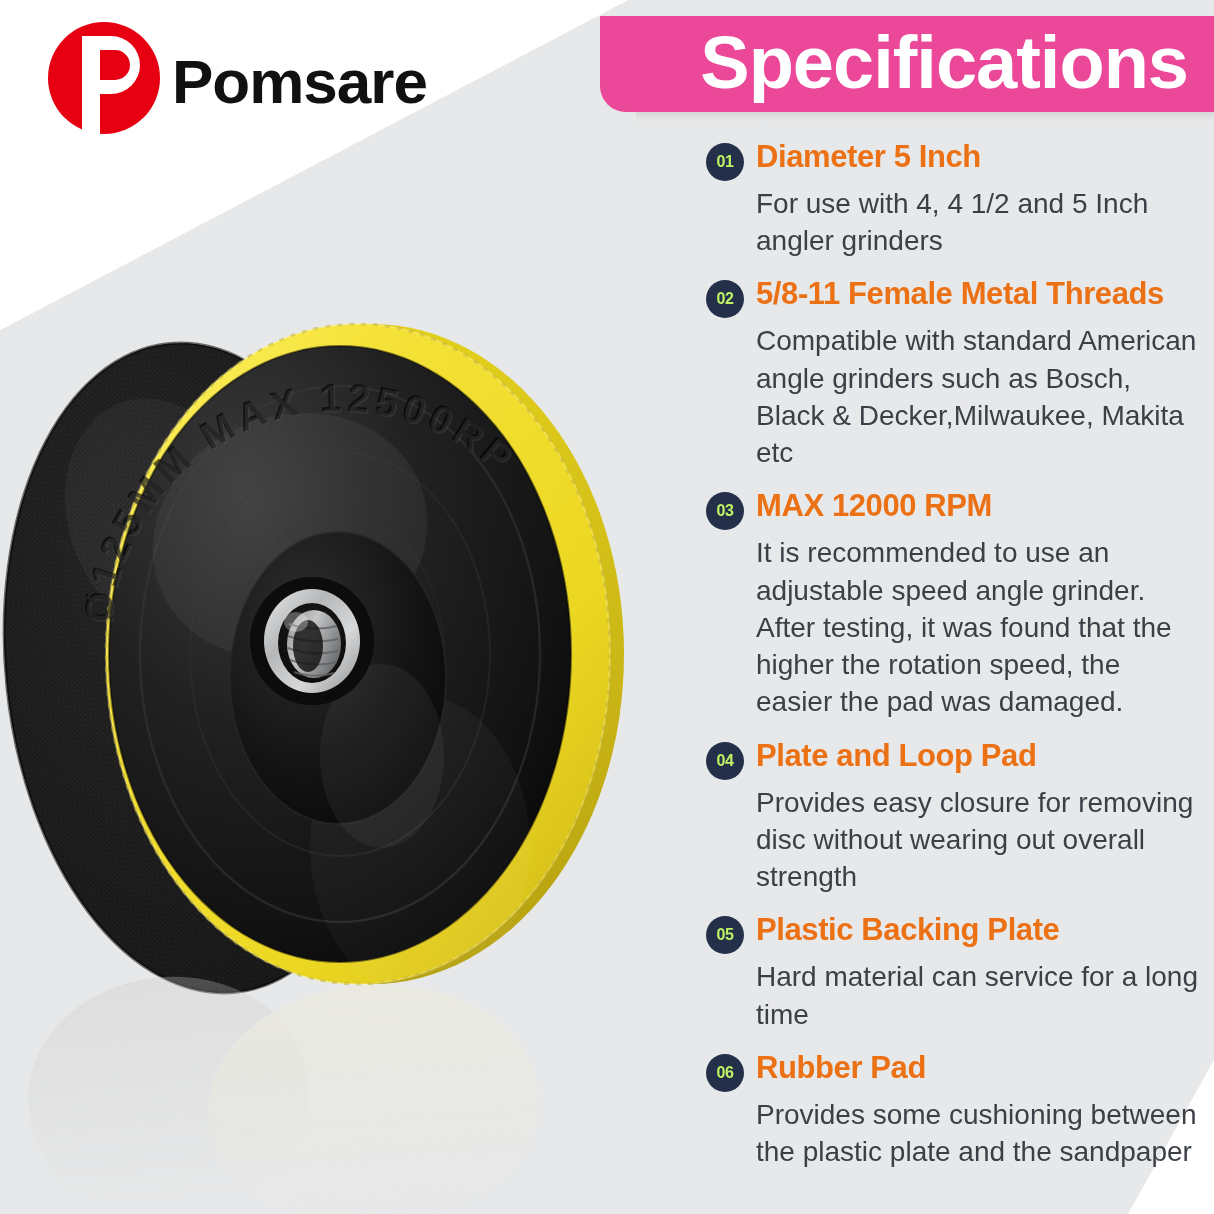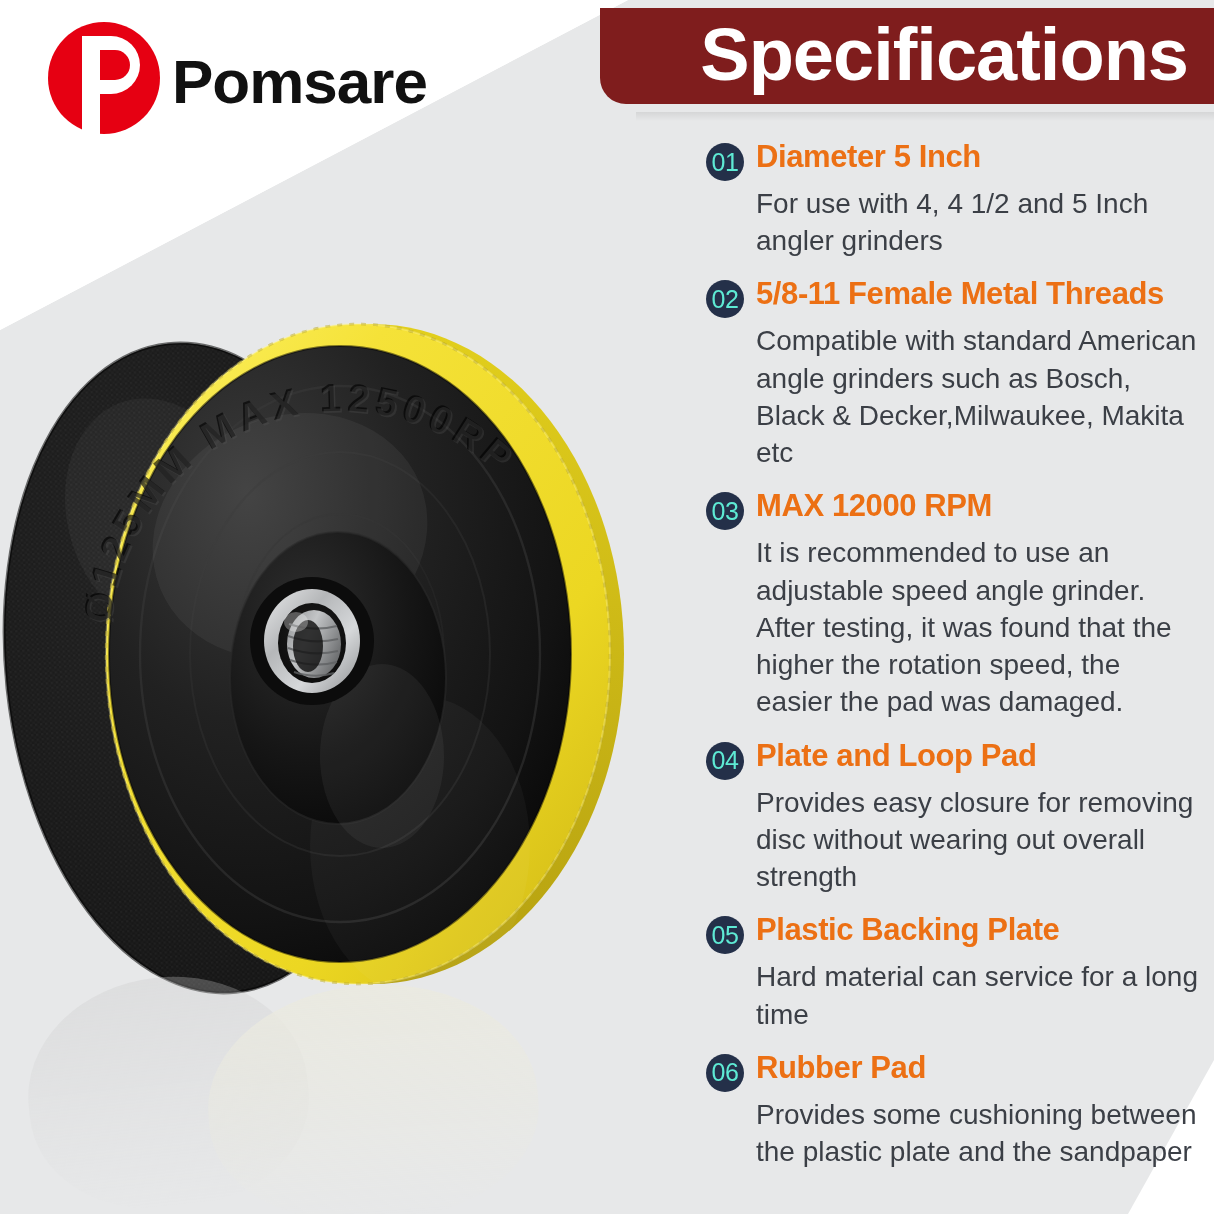--- a/index.html
+++ b/index.html
@@ -29,23 +29,23 @@
   }
   .bg-bottom-white {
     position:absolute; inset:0;
     background:#ffffff;
     clip-path:polygon(1214px 1060px, 1214px 1214px, 1128px 1214px);
   }
 
   
   .banner {
     position:absolute;
-    top:8px; left:600px;
+    top:16px; left:600px;
     width:614px; height:96px;
-    background:#7f1d1d;
+    background:#ec4899;
     border-bottom-left-radius:26px;
   }
   .banner-title {
     position:absolute;
     right:26px; top:50%;
     transform:translateY(-52%);
     color:#ffffff;
     font-size:74px;
     font-weight:bold;
     letter-spacing:-1px;
@@ -148,23 +148,23 @@
   .spec-head {
     display:flex;
     align-items:flex-start;
     gap:12px;
   }
   .badge {
     flex:0 0 auto;
     width:38px; height:38px;
     border-radius:50%;
     background:#243049;
-    color:#5eead4;
-    font-size:25px;
-    font-weight:normal;
+    color:#bef264;
+    font-size:16px;
+    font-weight:bold;
     display:flex;
     align-items:center;
     justify-content:center;
     margin-top:3px;
     letter-spacing:-0.5px;
   }
   .spec-title {
     color:#ec7014;
     font-size:31px;
     font-weight:bold;

